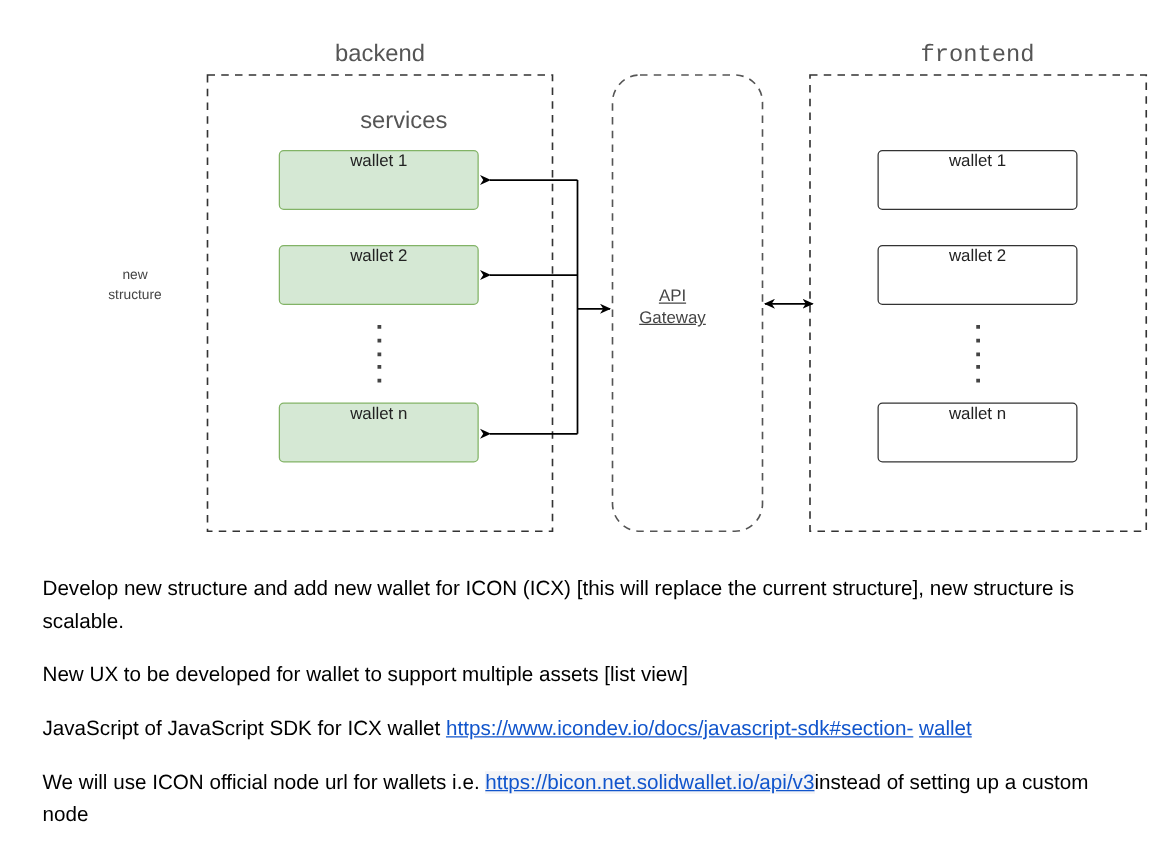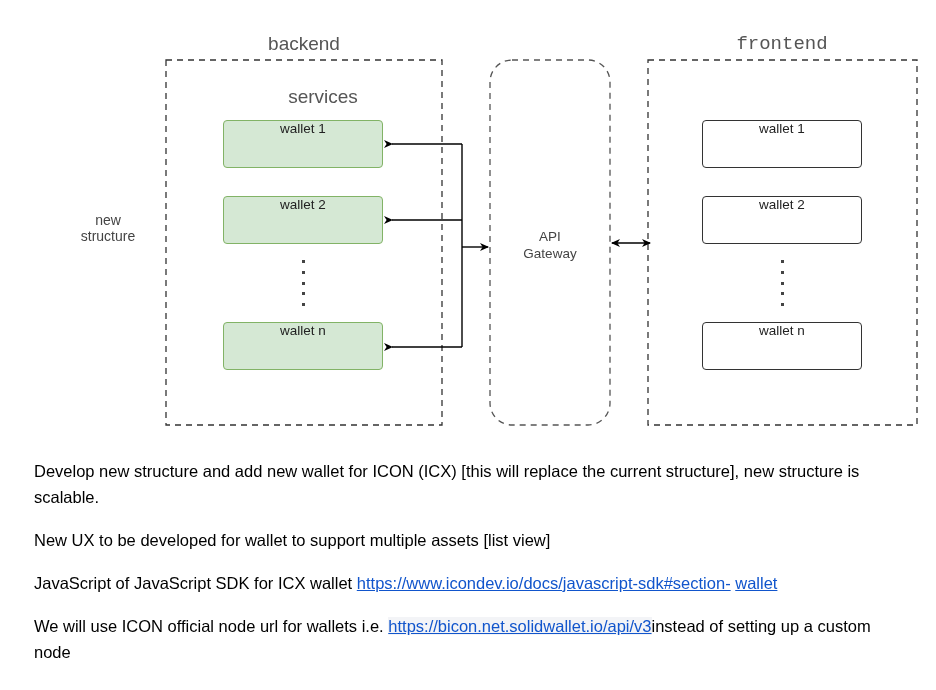--- a/index.html
+++ b/index.html
@@ -34,21 +34,21 @@
   .zone-label {
     position: absolute;
     font-size: 19px;
     color: #555555;
     white-space: pre;
     text-align: center;
   }
 
   .side-label {
     position: absolute;
-    font-size: 14px;
+    font-size: 11px;
     color: #444444;
     text-align: center;
     line-height: 16px;
     white-space: pre-line;
   }
 
   .node-box {
     position: absolute;
     box-sizing: border-box;
     border-radius: 4px;
@@ -174,21 +174,21 @@
       <i></i>
       <i></i>
       <i></i>
       <i></i>
   </div>
 
   <div class="node-box node-green" style="left:223px; top:322px; width:160px; height:48px;">
     <span>wallet n</span>
   </div>
 
-  <div class="gateway-label" style="left:500px; top:228px; width:100px;">API
+  <div class="gateway-label" style="left:488px; top:228px; width:100px;text-decoration:underline;">API
 Gateway</div>
 
   <div class="node-box node-white" style="left:702px; top:120px; width:160px; height:48px;">
     <span>wallet 1</span>
   </div>
 
   <div class="node-box node-white" style="left:702px; top:196px; width:160px; height:48px;">
     <span>wallet 2</span>
   </div>
 

